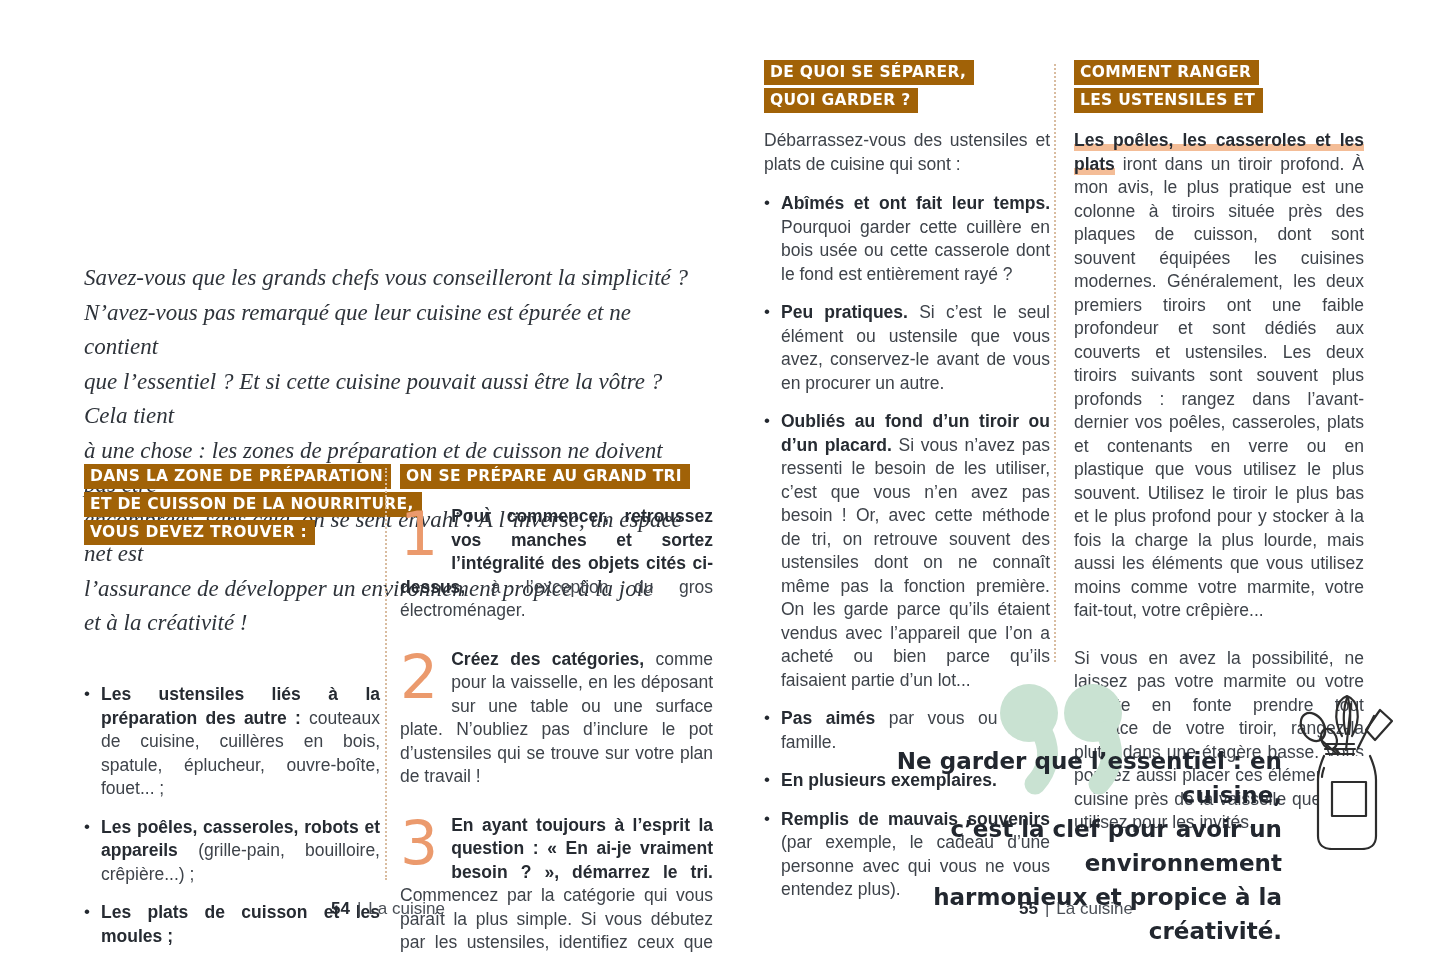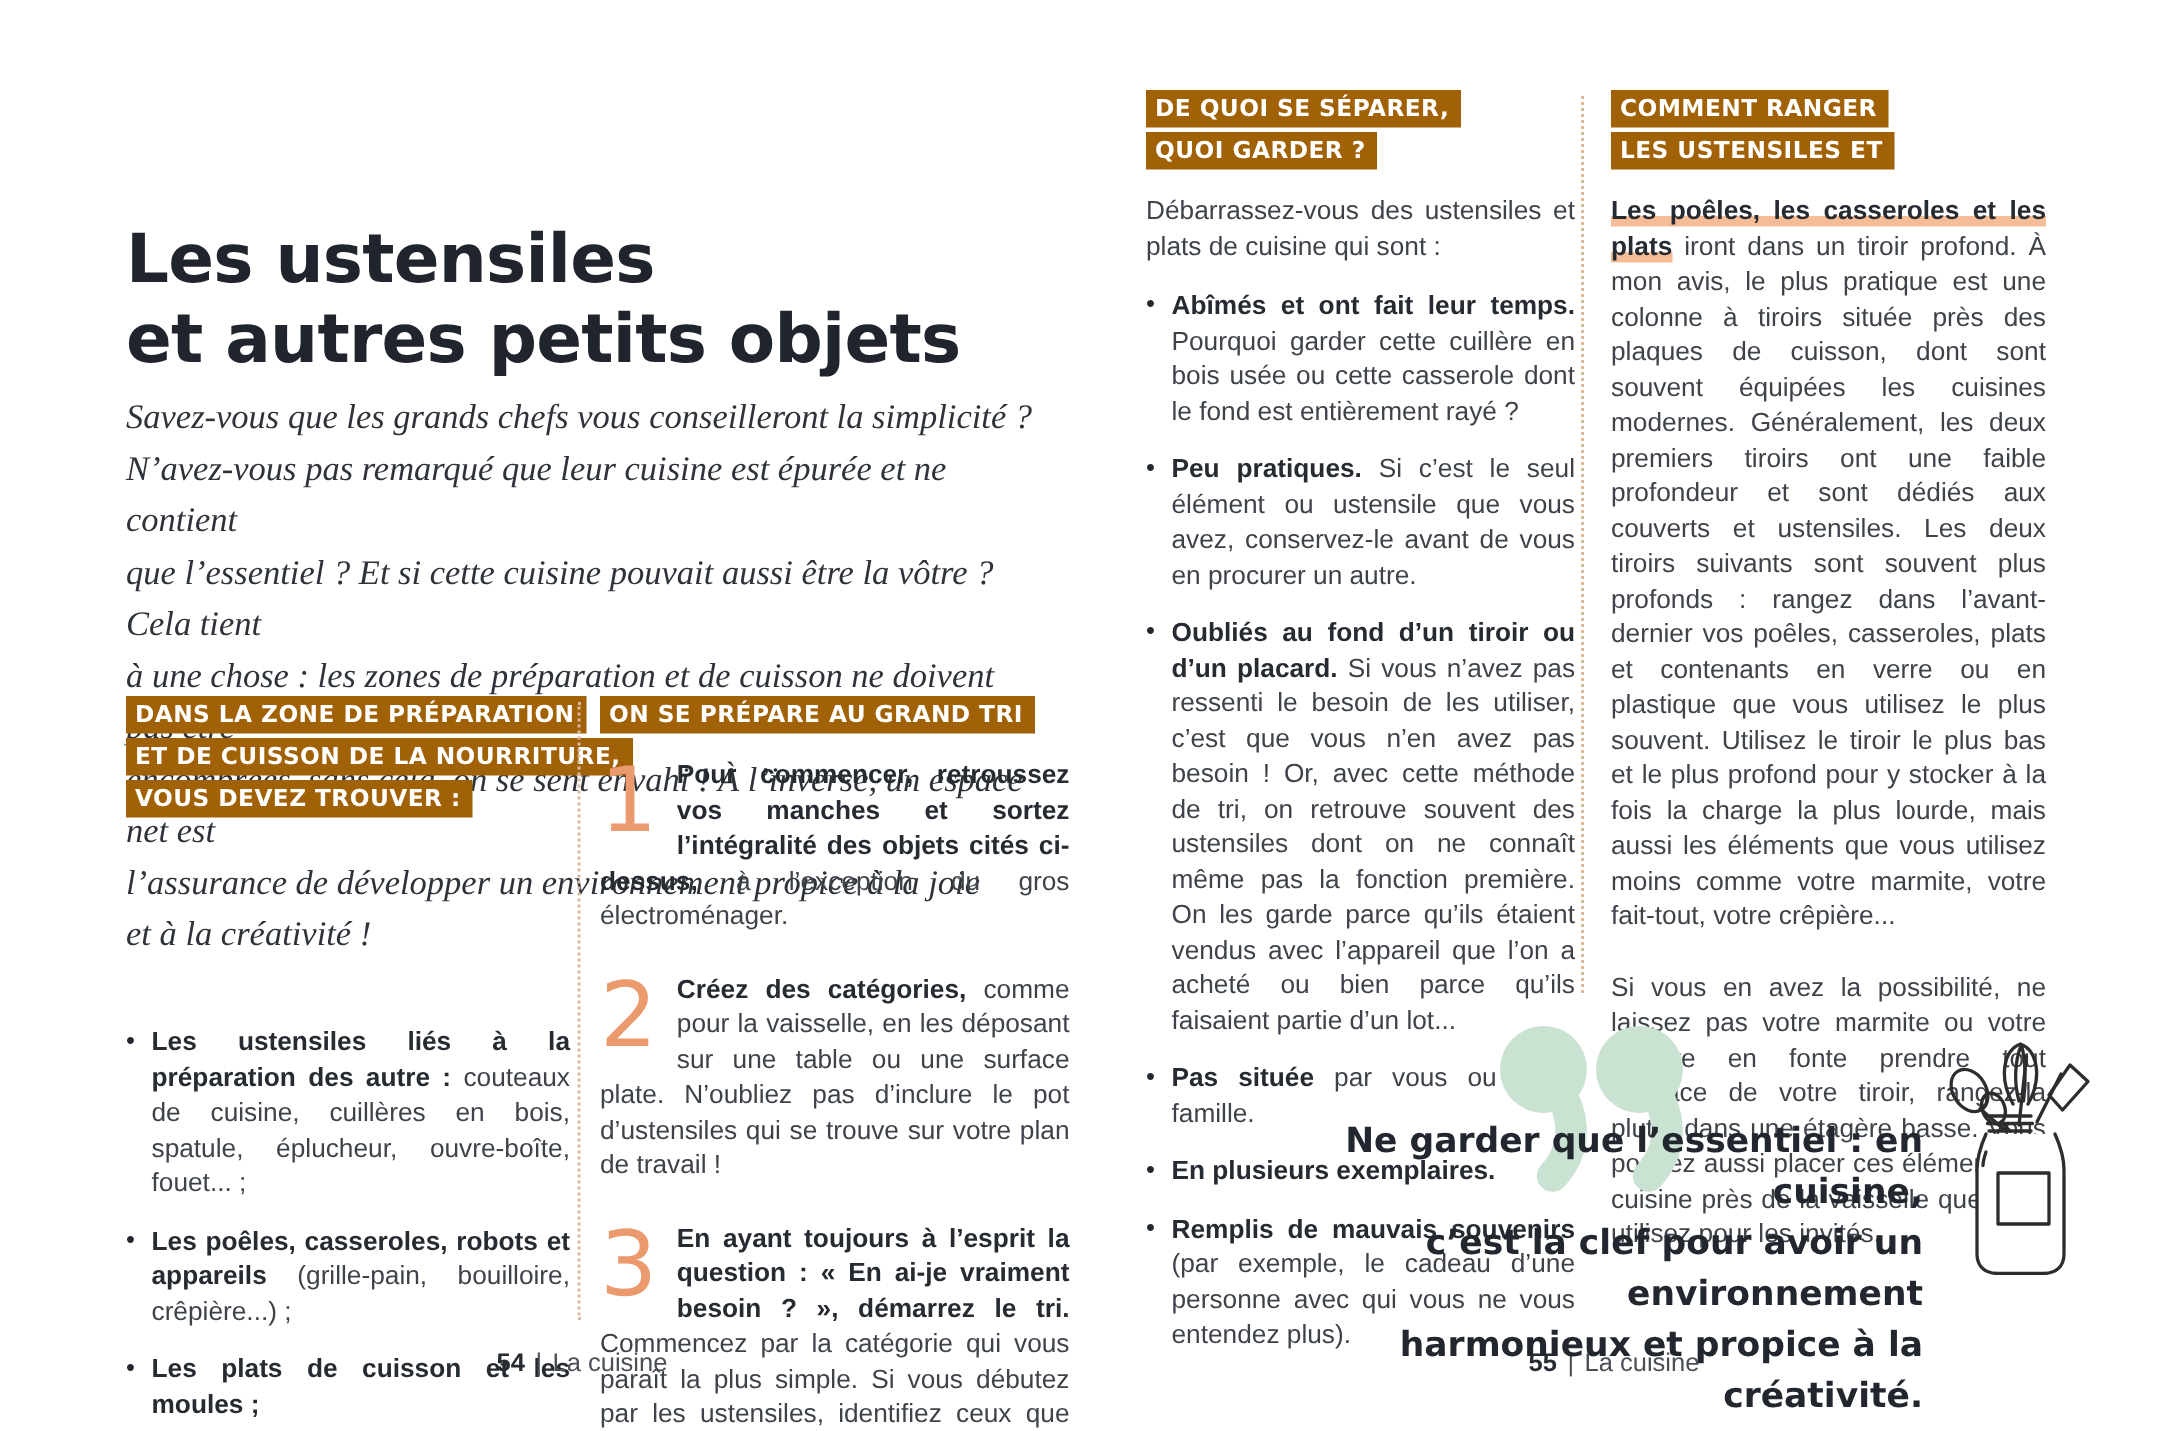--- a/index.html
+++ b/index.html
@@ -67,22 +67,20 @@
   .footer-left{left:331px;}
   .footer-right{left:1019px;}
   .footer b{color:#262b32;font-weight:bold;}
   .footer .sep{margin:0 7px;color:#4a4f56;font-weight:300;}
 </style>
 </head>
 <body>
 
 <div class="spread">
 
-  <h1 class="page-title">Les ustensiles
-et autres petits objets</h1>
 
   <p class="intro">Savez-vous que les grands chefs vous conseilleront la simplicité ?
 N’avez-vous pas remarqué que leur cuisine est épurée et ne contient
 que l’essentiel ? Et si cette cuisine pouvait aussi être la vôtre ? Cela tient
 à une chose : les zones de préparation et de cuisson ne doivent pas être
 encombrées, sans cela, on se sent envahi ! À l’inverse, un espace net est
 l’assurance de développer un environnement propice à la joie
 et à la créativité !</p>
 
   <div class="col col1">
@@ -151,21 +149,21 @@
       <div class="bullet-item">
         <span class="bullet-dot">•</span>
         <b class="lead">Peu pratiques.</b><span> Si c’est le seul élément ou ustensile que vous avez, conservez-le avant de vous en procurer un autre.</span>
       </div>
       <div class="bullet-item">
         <span class="bullet-dot">•</span>
         <b class="lead">Oubliés au fond d’un tiroir ou d’un placard.</b><span> Si vous n’avez pas ressenti le besoin de les utiliser, c’est que vous n’en avez pas besoin ! Or, avec cette méthode de tri, on retrouve souvent des ustensiles dont on ne connaît même pas la fonction première. On les garde parce qu’ils étaient vendus avec l’appareil que l’on a acheté ou bien parce qu’ils faisaient partie d’un lot...</span>
       </div>
       <div class="bullet-item">
         <span class="bullet-dot">•</span>
-        <b class="lead">Pas située</b><span> par vous ou votre famille.</span>
+        <b class="lead">Pas aimés</b><span> par vous ou votre famille.</span>
       </div>
       <div class="bullet-item">
         <span class="bullet-dot">•</span>
         <b class="lead">En plusieurs exemplaires.</b><span></span>
       </div>
       <div class="bullet-item">
         <span class="bullet-dot">•</span>
         <b class="lead">Remplis de mauvais souvenirs</b><span> (par exemple, le cadeau d’une personne avec qui vous ne vous entendez plus).</span>
       </div>
     </div>

